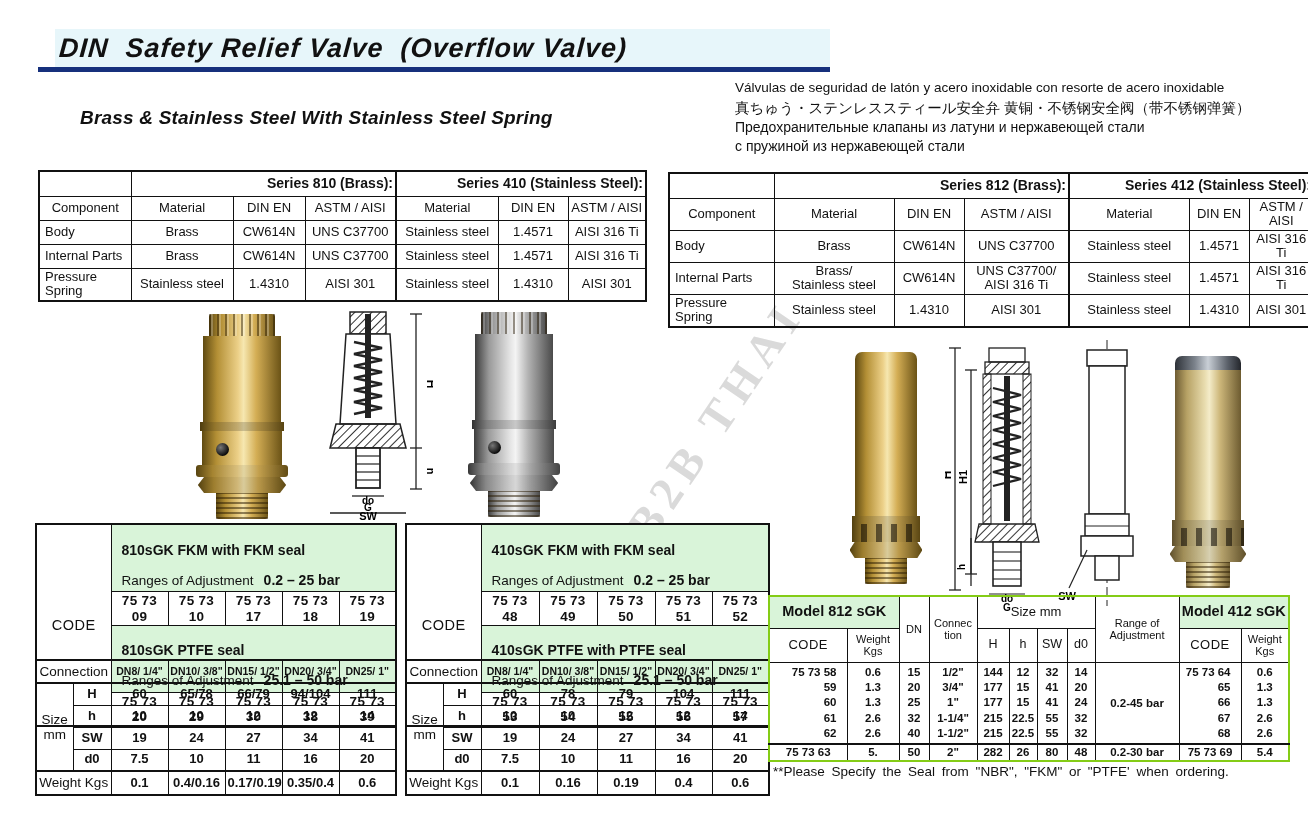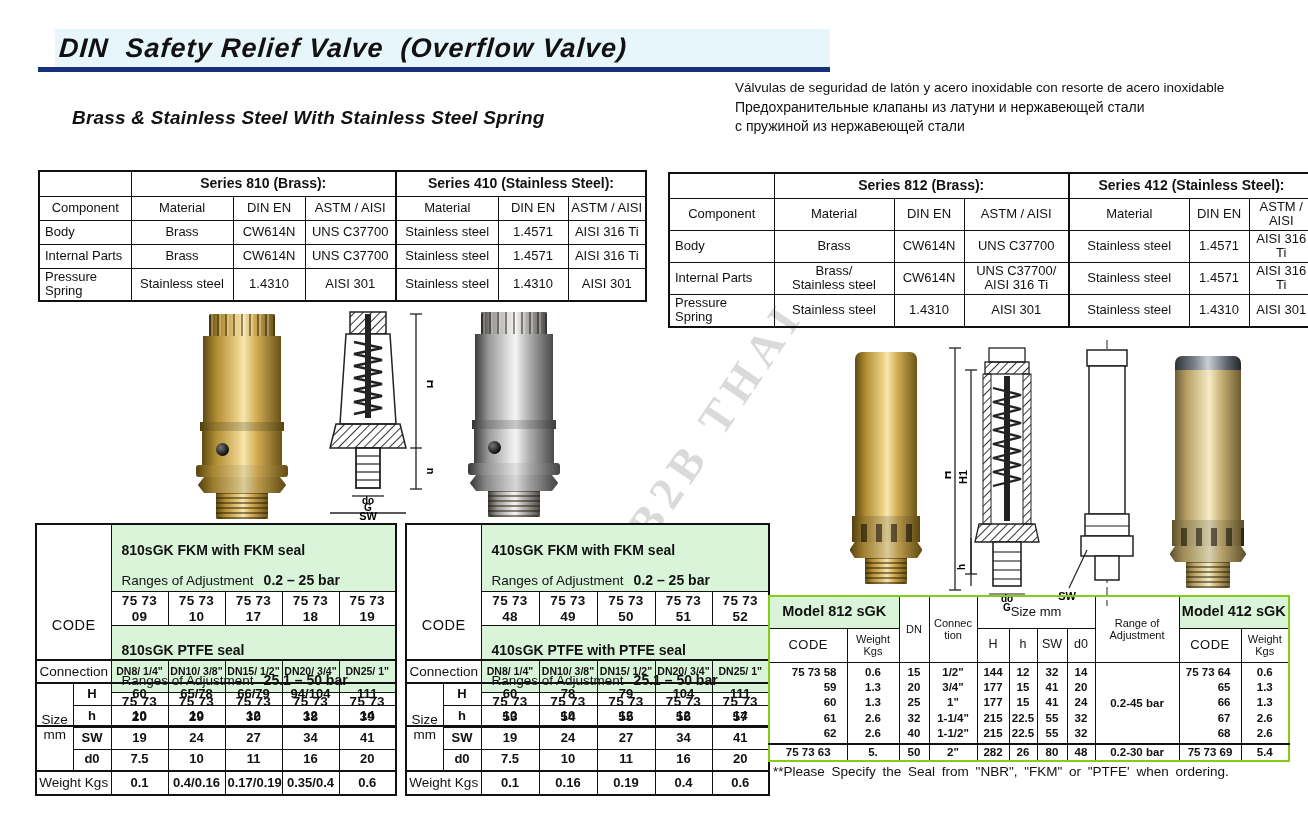--- a/index.html
+++ b/index.html
@@ -5,37 +5,37 @@
   html,body{margin:0;padding:0;background:#e9e9e9;}
   .page{position:relative;width:1308px;height:828px;background:#ffffff;overflow:hidden;
         font-family:"Liberation Sans","DejaVu Sans",sans-serif;color:#111;}
   .abs{position:absolute;}
   .pre{white-space:pre;}
 
   
   .title-strip{left:55px;top:29px;width:775px;height:38px;background:#e7f6fa;display:flex;align-items:center;}
   .title{font-size:27px;font-weight:bold;font-style:italic;letter-spacing:1px;transform:skewX(-4deg);padding-left:4px;}
   .title-rule{left:38px;top:67px;width:792px;height:5px;background:#16307c;}
-  .subtitle{left:72px;top:107px;font-size:19px;font-weight:bold;font-style:italic;letter-spacing:.2px;}
+  .subtitle{left:80px;top:107px;font-size:19px;font-weight:bold;font-style:italic;letter-spacing:.2px;}
   .intro{left:735px;top:79px;width:565px;line-height:1.38;}
   .intro .i-es{font-size:13.5px;}
   .intro .i-jp{font-size:14.5px;}
   .intro .i-ru{font-size:14px;}
   .watermark{left:545px;top:250px;width:340px;height:340px;display:flex;align-items:center;justify-content:center;
              transform:rotate(-56deg);font-size:46px;font-weight:bold;color:#bcbcbc;opacity:.55;
              letter-spacing:8px;font-family:"Liberation Serif","DejaVu Serif",serif;pointer-events:none;}
 
   
   table{border-collapse:collapse;table-layout:fixed;}
   td{border:1.5px solid #111;padding:1px 2px;text-align:center;vertical-align:middle;
      font-size:13px;white-space:pre-line;overflow:hidden;line-height:1.12;}
 
   
   .mat{border:2px solid #111;}
-  .mat .series{font-weight:bold;font-size:14px;text-align:center;}
+  .mat .series{font-weight:bold;font-size:14px;text-align:right;}
   .mat .colh{font-size:13px;}
   .mat td.lab{text-align:left;padding-left:5px;}
   .mat td.sep{border-left:2.5px solid #111;}
   .mat tr{height:24px;}
   .mat tr.h1{height:25px;}
 
   
   .codes{border:2px solid #111;}
   .codes .codelab{font-size:14.5px;letter-spacing:.5px;}
   .codes .banner{background:#d9f4d9;text-align:left;padding:3px 0 3px 10px;}
@@ -103,20 +103,21 @@
 
 <div class="page">
 
   <div class="abs title-strip">
     <div class="title pre">DIN  Safety Relief Valve  (Overflow Valve)</div>
   </div>
   <div class="abs title-rule"></div>
   <div class="abs subtitle">Brass &amp; Stainless Steel With Stainless Steel Spring</div>
   <div class="abs intro">
     <div class="i-es">Válvulas de seguridad de latón y acero inoxidable con  resorte de acero inoxidable</div>
+    <div class="i-jp">真ちゅう・ステンレススティール安全弁 黄铜・不锈钢安全阀（带不锈钢弹簧）</div>
     <div class="i-ru">Предохранительные клапаны  из латуни и нержавеющей стали</div>
     <div class="i-ru">с пружиной из нержавеющей стали</div>
   </div>
 
   <div class="abs watermark">B2B THAI</div>
 
   <table class="mat abs" style="left:38px;top:170px;width:607px">
     <colgroup>
         <col style="width:92px">
         <col style="width:102px">

